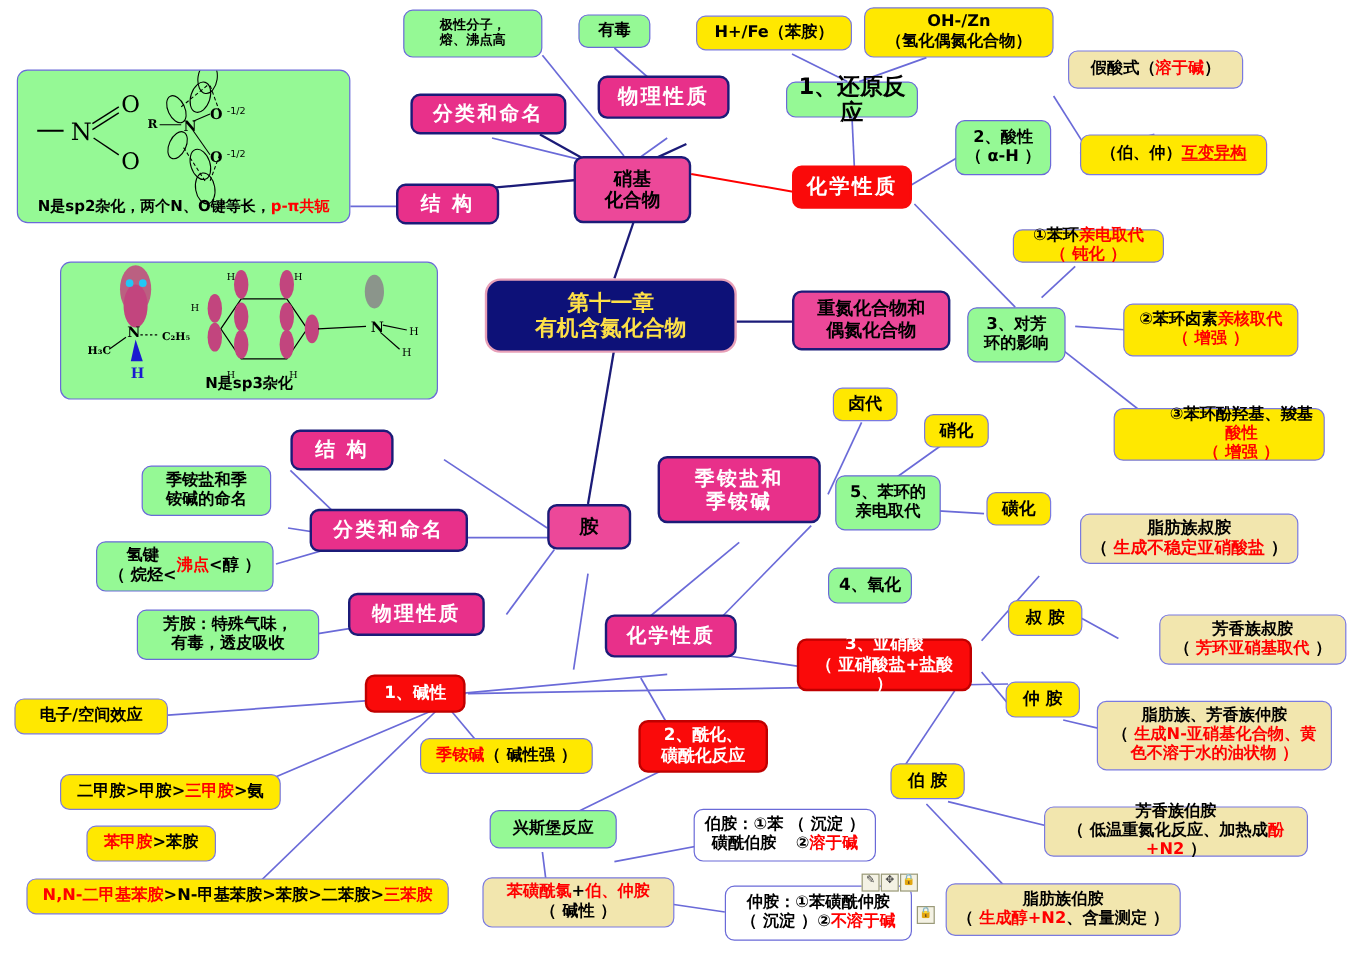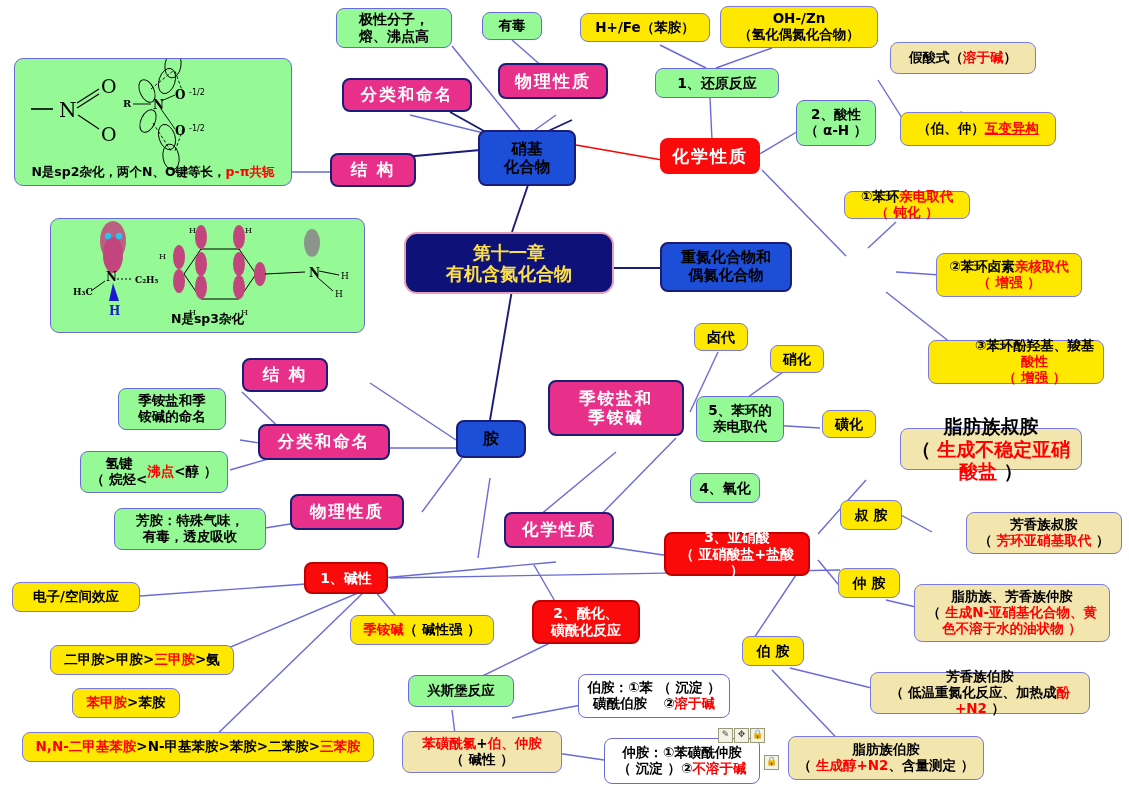--- a/index.html
+++ b/index.html
@@ -11,21 +11,21 @@
         justify-content:center;text-align:center;border-radius:8px;
         line-height:1.18;white-space:pre-line;padding:2px 6px;}
 
   
   .n-green  {background:#95f995;border:1.6px solid #6a6ad8;color:#000;font-weight:bold;}
   .n-yellow {background:#ffe800;border:1.6px solid #7a7ae0;color:#000;font-weight:bold;}
   .n-cream  {background:#f2e6ae;border:1.6px solid #7a7ae0;color:#000;font-weight:bold;}
   .n-white  {background:#ffffff;border:1.6px solid #6a6ad8;color:#000;font-weight:bold;}
   .n-pink   {background:#e8308a;border:2px solid #1b1b78;color:#ffffff;font-weight:bold;
              font-family:"DejaVu Serif","Liberation Serif",serif;letter-spacing:2px;}
-  .n-cyan   {background:#1d4ed8;border:2.2px solid #1b1b78;color:#000;font-weight:bold;}
+  .n-cyan   {background:#ec4899;border:2.2px solid #1b1b78;color:#000;font-weight:bold;}
   .n-red    {background:#fa0a0a;border:2px solid #c00000;color:#ffffff;font-weight:bold;}
   .n-red-serif{background:#fa0a0a;border:2px solid #fa0a0a;color:#ffffff;font-weight:bold;
              font-family:"DejaVu Serif","Liberation Serif",serif;letter-spacing:2px;}
   .n-navy   {background:#0d1178;border:2.5px solid #e8a0b8;color:#fde047;font-weight:bold;
              border-radius:13px;}
 
   .hl-red{color:#ff0000;}
   .hl-red-u{color:#ff0000;text-decoration:underline;}
 
   
@@ -186,54 +186,56 @@
       <text x="258" y="58" font-size="12" font-weight="bold" font-family="DejaVu Serif, serif" fill="#000">N</text>
       <line x1="214" y1="55" x2="254" y2="53" stroke="#000" stroke-width="1"></line>
       <line x1="268" y1="52" x2="288" y2="56" stroke="#000" stroke-width="1"></line>
       <text x="290" y="60" font-size="9" font-family="DejaVu Serif, serif" fill="#000">H</text>
       <line x1="266" y1="58" x2="282" y2="72" stroke="#000" stroke-width="1"></line>
       <text x="284" y="78" font-size="9" font-family="DejaVu Serif, serif" fill="#000">H</text>
     </svg>
     <div class="cap">N是sp3杂化</div>
   </div>
 
-  <div class="node n-green" style="left:336px;top:8px;width:116px;height:40px;font-size:14px;">极性分子，
+  <div class="node n-green" style="left:336px;top:8px;width:116px;height:40px;font-size:11px;">极性分子，
 熔、沸点高</div>
 
   <div class="node n-green" style="left:482px;top:12px;width:60px;height:28px;font-size:13.5px;">有毒</div>
 
   <div class="node n-pink" style="left:342px;top:78px;width:130px;height:34px;font-size:16.5px;">分类和命名</div>
 
   <div class="node n-pink" style="left:498px;top:63px;width:110px;height:36px;font-size:17px;">物理性质</div>
 
   <div class="node n-pink" style="left:330px;top:153px;width:86px;height:34px;font-size:16.5px;">结  构</div>
 
   <div class="node n-cyan" style="left:478px;top:130px;width:98px;height:56px;font-size:15.5px;">硝基
 化合物</div>
 
   <div class="node n-red-serif" style="left:660px;top:138px;width:100px;height:36px;font-size:17px;">化学性质</div>
 
   <div class="node n-yellow" style="left:580px;top:13px;width:130px;height:29px;font-size:13.5px;">H+/Fe（苯胺）</div>
 
   <div class="node n-yellow" style="left:720px;top:6px;width:158px;height:42px;font-size:13.5px;">OH-/Zn
 （氢化偶氮化合物）</div>
 
-  <div class="node n-green" style="left:655px;top:68px;width:124px;height:30px;font-size:14px;">1、还原反应</div>
+  <div class="node n-green" style="left:655px;top:68px;width:110px;height:30px;font-size:19px;">1、还原反应</div>
 
   <div class="node n-green" style="left:796px;top:100px;width:80px;height:46px;font-size:13.5px;">2、酸性
 （ α-H ）</div>
 
   <div class="node n-cream" style="left:890px;top:42px;width:146px;height:32px;font-size:13.5px;">
     <span>假酸式（</span><span class="hl-red">溶于碱</span><span>）</span>
   </div>
 
   <div class="node n-yellow" style="left:900px;top:112px;width:156px;height:34px;font-size:13.5px;">
     <span>（伯、仲）</span><span class="hl-red-u">互变异构</span>
   </div>
 
+  <div class="node n-green" style="left:806px;top:256px;width:82px;height:46px;font-size:13.5px;">3、对芳
+环的影响</div>
 
   <div class="node n-yellow" style="left:844px;top:191px;width:126px;height:28px;font-size:13.5px;flex-direction:column;">
     <div><span>①苯环</span><span class="hl-red">亲电取代</span></div>
     <div class="hl-red">（ 钝化 ）</div>
   </div>
 
   <div class="node n-yellow" style="left:936px;top:253px;width:146px;height:44px;font-size:13.5px;flex-direction:column;">
     <div><span>②苯环卤素</span><span class="hl-red">亲核取代</span></div>
     <div class="hl-red">（ 增强 ）</div>
   </div>
@@ -331,21 +333,21 @@
     <div class="sel-ico">🔒</div>
   </div>
   <div class="sel-side" style="left:764px;top:755px;">🔒</div>
 
   <div class="node n-yellow" style="left:840px;top:500px;width:62px;height:30px;font-size:14px;">叔 胺</div>
 
   <div class="node n-yellow" style="left:838px;top:568px;width:62px;height:30px;font-size:14px;">仲 胺</div>
 
   <div class="node n-yellow" style="left:742px;top:636px;width:62px;height:30px;font-size:14px;">伯 胺</div>
 
-  <div class="node n-cream" style="left:900px;top:428px;width:182px;height:42px;font-size:19px;flex-direction:column;">
+  <div class="node n-cream" style="left:900px;top:428px;width:182px;height:42px;font-size:14px;flex-direction:column;">
     <div>脂肪族叔胺</div>
     <div>（ <span class="hl-red">生成不稳定亚硝酸盐</span> ）</div>
   </div>
 
   <div class="node n-cream" style="left:966px;top:512px;width:156px;height:42px;font-size:13.5px;flex-direction:column;">
     <div>芳香族叔胺</div>
     <div>（ <span class="hl-red">芳环亚硝基取代</span> ）</div>
   </div>
 
   <div class="node n-cream" style="left:914px;top:584px;width:196px;height:58px;font-size:13.5px;flex-direction:column;">

